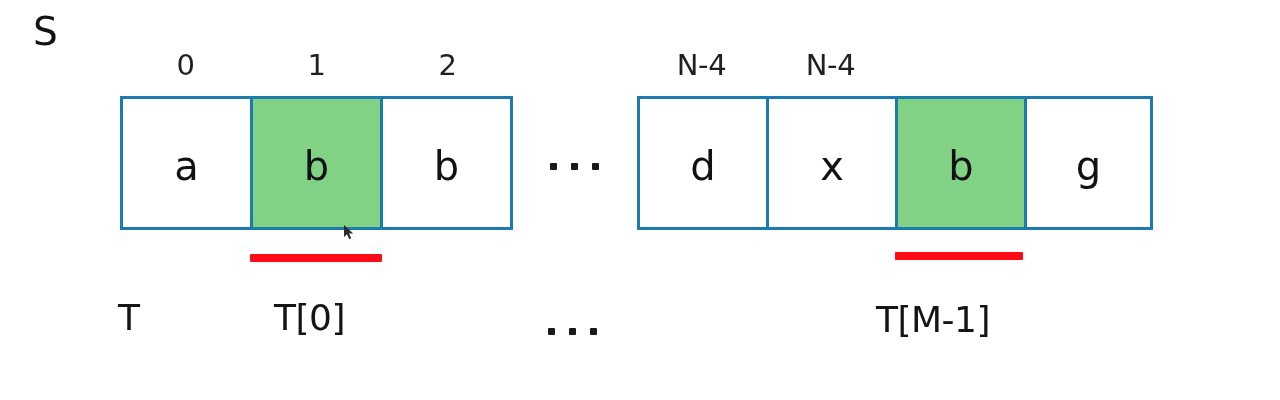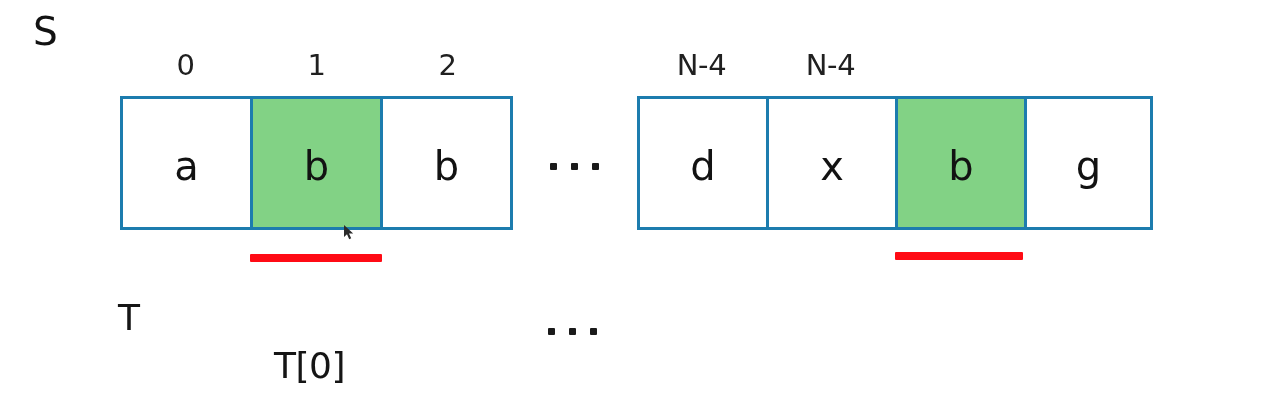--- a/index.html
+++ b/index.html
@@ -179,22 +179,23 @@
     <div class="cell" style="width:123px;">
       <span class="glyph">g</span>
     </div>
   </div>
 
   <div class="red-bar" style="left:250px; top:254px; width:132px;"></div>
   <div class="red-bar" style="left:895px; top:252px; width:128px;"></div>
 
   <div class="pattern-label" style="left:118px; top:300px;">T</div>
 
-  <div class="pattern-label" style="left:274px; top:300px;margin-top:48px;">T[0]</div>
+  <div class="pattern-label" style="left:274px; top:300px;">T[0]</div>
 
   <div class="ellipsis" style="left:548px; top:328px;">
     <span class="dot"></span>
     <span class="dot"></span>
     <span class="dot"></span>
   </div>
 
+  <div class="pattern-label" style="left:876px; top:302px;">T[M-1]</div>
 
 </div>
 
 </body></html>

